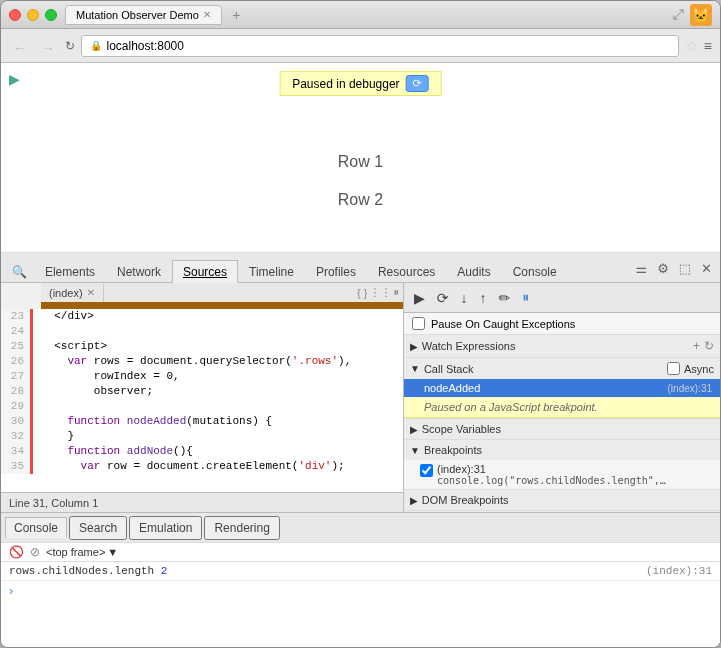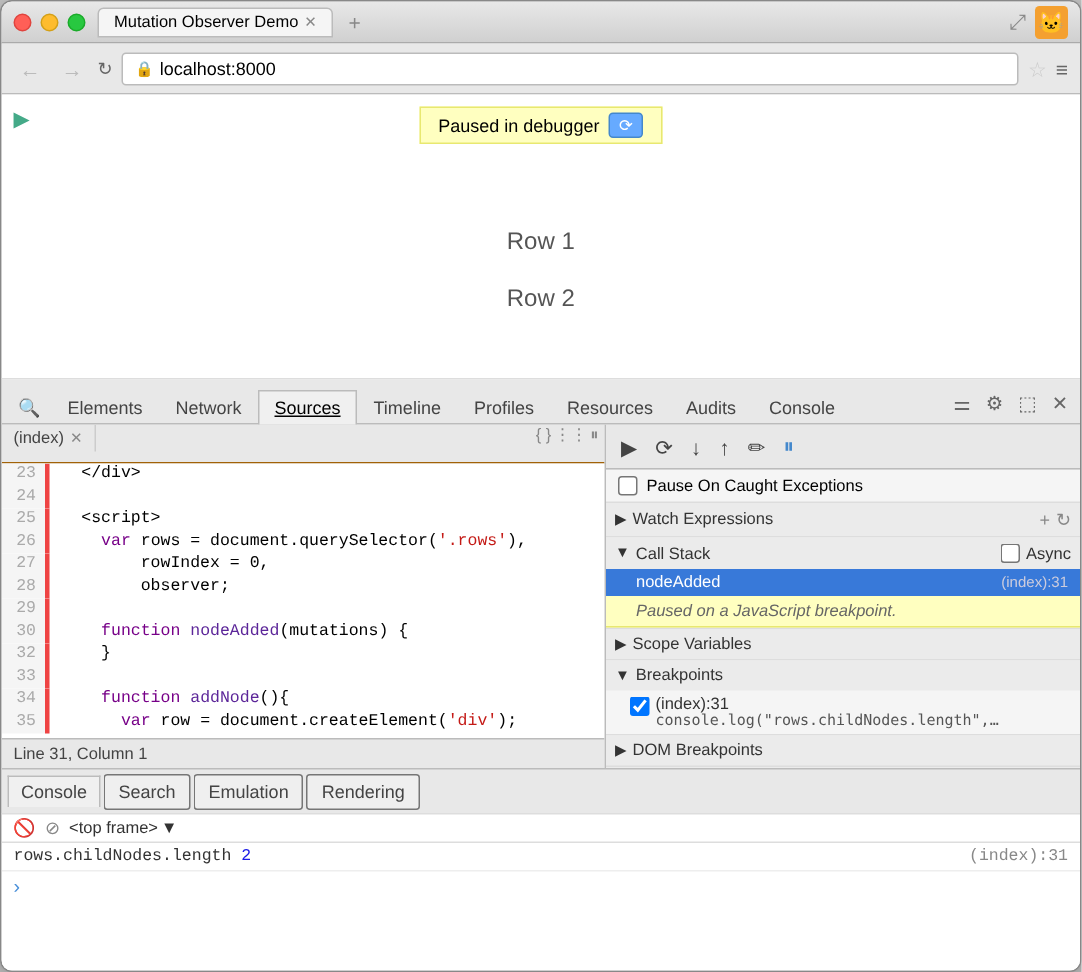--- a/index.html
+++ b/index.html
@@ -48,21 +48,21 @@
     .devtools-tab.active { background: #f0f0f0; border-color: #bbb; border-bottom-color: #f0f0f0; color: #000; text-decoration: underline; }
     .devtools-tab-search { padding: 4px 6px; }
     .devtools-tab-icons { margin-left: auto; display: flex; gap: 2px; align-items: center; padding-bottom: 4px; }
     .devtools-icon-btn { background: none; border: none; font-size: 13px; color: #666; cursor: pointer; padding: 2px 4px; }
 
     
     .devtools-main { flex: 1; display: flex; overflow: hidden; }
     
     
     .source-panel { width: 403px; display: flex; flex-direction: column; border-right: 1px solid #bbb; overflow: hidden; flex-shrink: 0; }
-    .source-tabs { height: 26px; background: #e8e8e8; display: flex; align-items: flex-start; border-bottom: 1px solid #a16207; flex-shrink: 0; }
+    .source-tabs { height: 26px; background: #e8e8e8; display: flex; align-items: center; border-bottom: 7px solid #a16207; flex-shrink: 0; margin-left: 40px; }
     .source-tab { padding: 3px 8px; font-size: 11px; color: #444; display: flex; align-items: center; gap: 4px; border-right: 1px solid #ccc; }
     .source-tab-close { color: #888; cursor: pointer; font-size: 10px; }
     .source-panel-icons { margin-left: auto; display: flex; align-items: center; padding: 0 4px; gap: 2px; }
     .source-panel-icon { background: none; border: none; font-size: 11px; color: #888; cursor: pointer; }
     
     .code-area { flex: 1; overflow: auto; background: white; font-family: 'Courier New', monospace; font-size: 11px; }
     .code-line { display: flex; min-height: 15px; }
     .line-num { width: 32px; min-width: 32px; background: #f5f5f5; color: #aaa; text-align: right; padding-right: 6px; border-right: 3px solid #ef4444; user-select: none; font-size: 11px; line-height: 15px; }
     .line-code { padding-left: 8px; white-space: pre; line-height: 15px; flex: 1; }
     .code-line.highlighted { background: #c8d8ff; }
@@ -241,24 +241,20 @@
           </div>
           <div class="code-line">
             <span class="line-num">30</span>
             <span class="line-code">    <span class="kw">function</span> <span class="fn">nodeAdded</span>(mutations) {</span>
           </div>
           <div class="code-line">
             <span class="line-num">32</span>
             <span class="line-code">    }</span>
           </div>
           <div class="code-line">
-            <span class="line-num">33</span>
-            <span class="line-code"></span>
-          </div>
-          <div class="code-line">
             <span class="line-num">34</span>
             <span class="line-code">    <span class="kw">function</span> <span class="fn">addNode</span>(){</span>
           </div>
           <div class="code-line">
             <span class="line-num">35</span>
             <span class="line-code">      <span class="kw">var</span> row = document.createElement(<span class="str">'div'</span>);</span>
           </div>
 
         </div>
 

